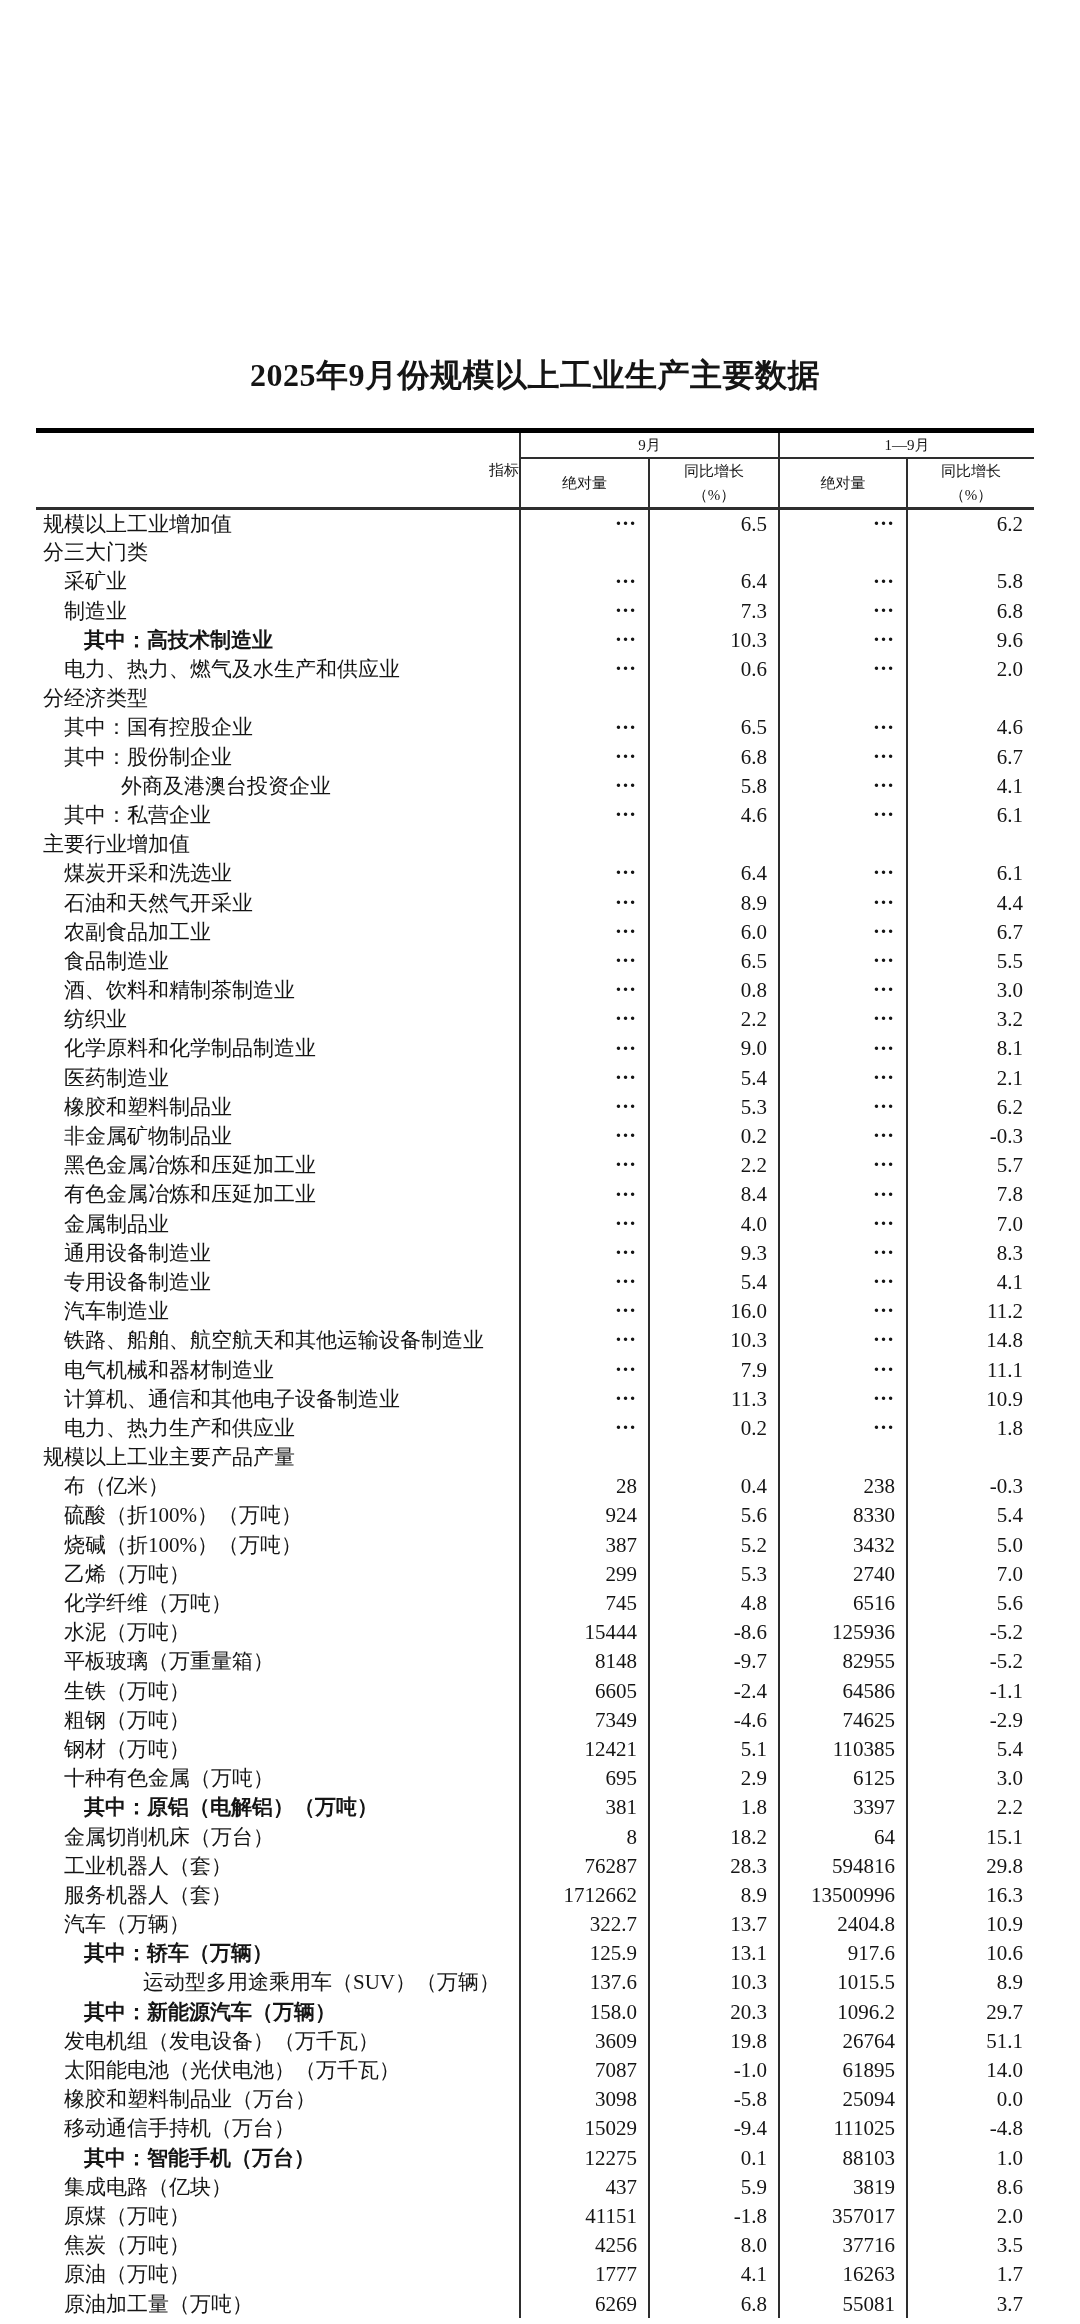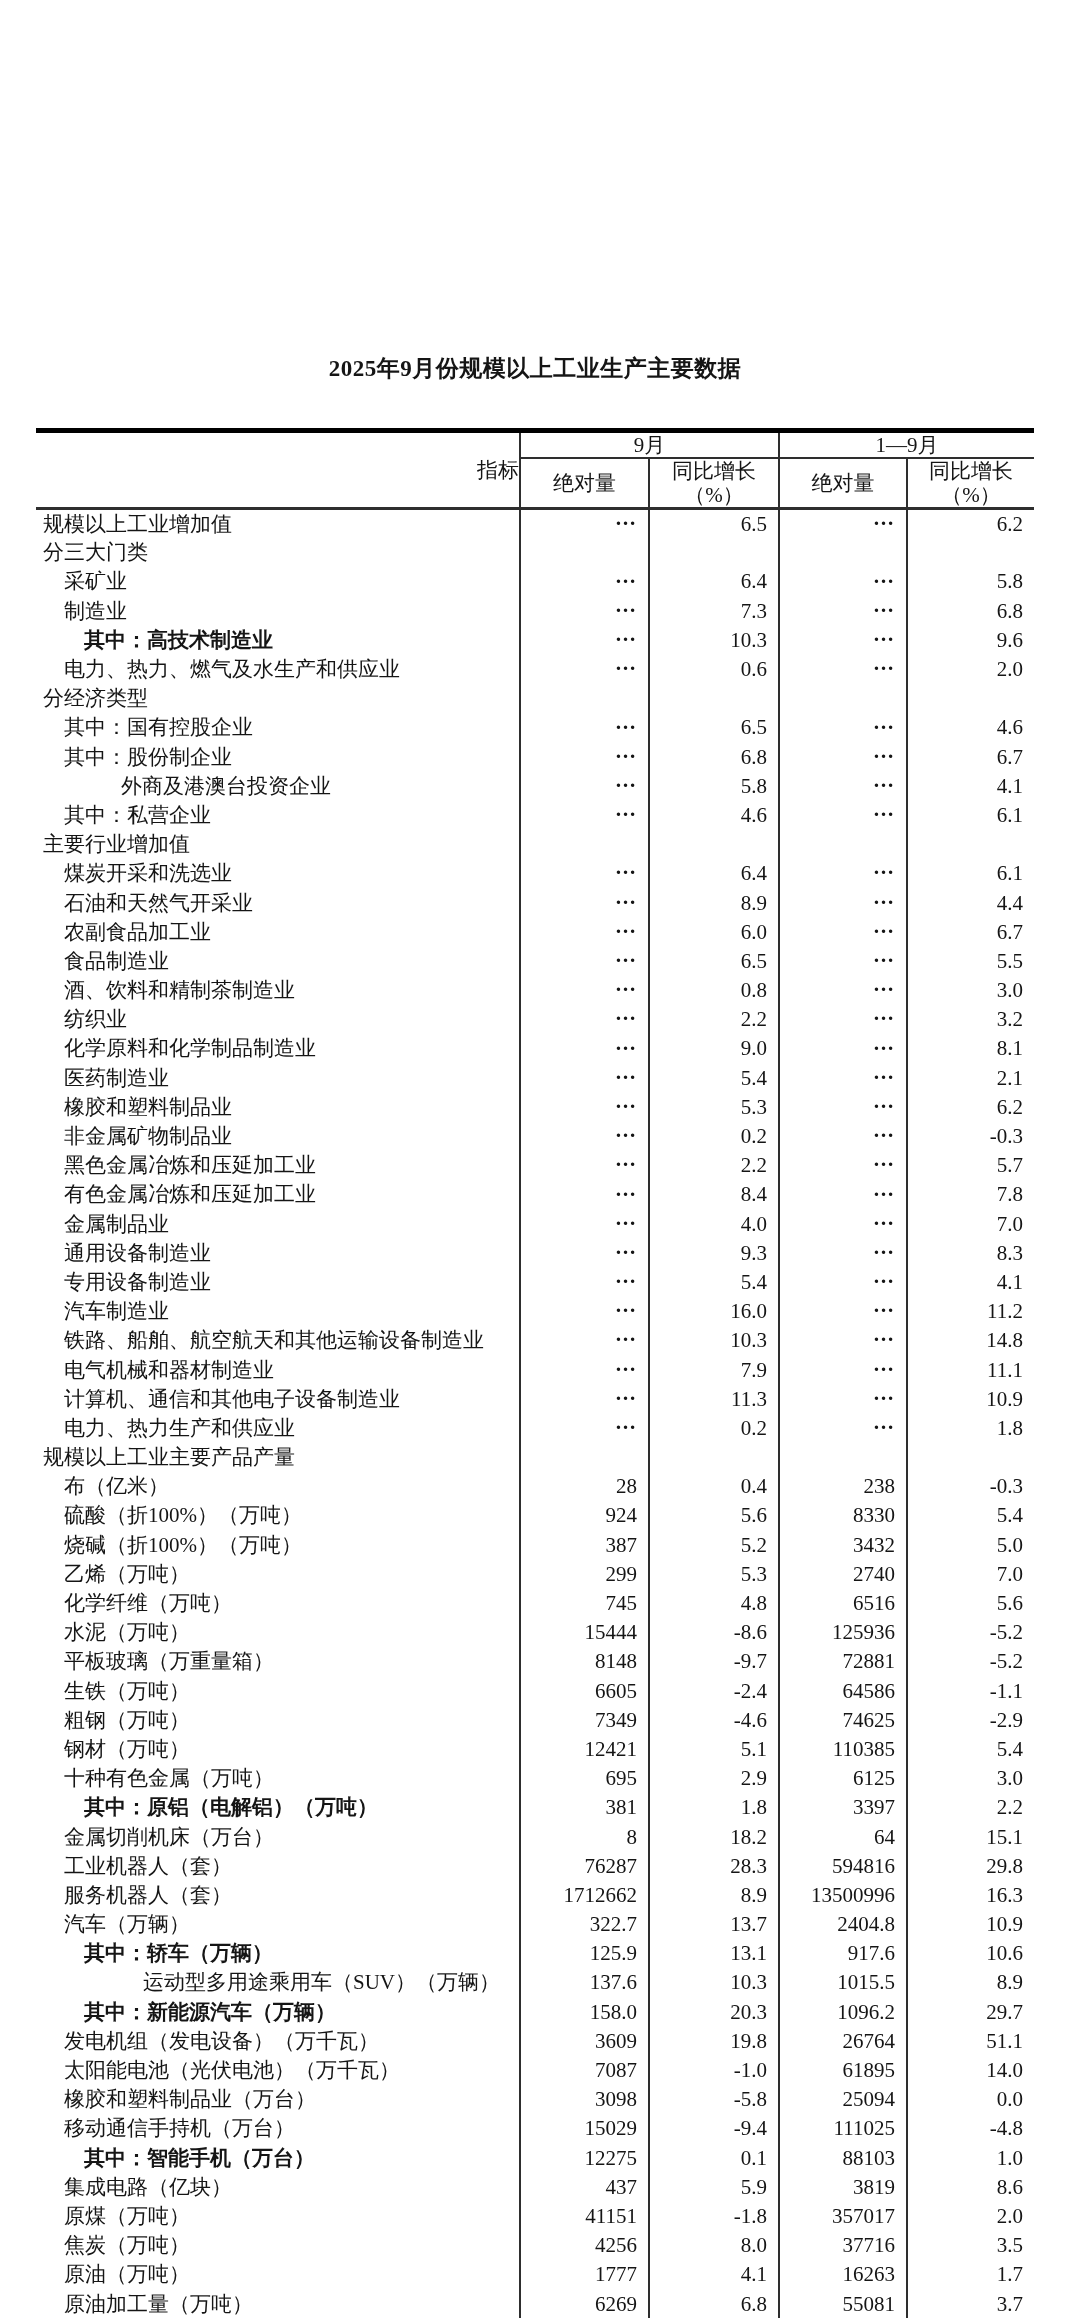--- a/index.html
+++ b/index.html
@@ -11,39 +11,39 @@
     position: relative;
     font-family: "Liberation Serif", "DejaVu Serif", serif;
     color: #151515;
   }
   .page { position: absolute; top: 0; left: 0; width: 1080px; height: 2324px; background: #ffffff; }
 
   .title {
     position: absolute;
     top: 340px; left: 36px; width: 998px;
     text-align: center;
-    font-size: 23px;
+    font-size: 32px;
     font-weight: bold;
     line-height: 28px;
     letter-spacing: 0.5px;
     white-space: nowrap;
   }
 
   table.main {
     position: absolute;
     top: 428px; left: 36px;
     width: 998px;
     border-collapse: collapse;
     table-layout: fixed;
     border-top: 5px solid #000000;
   }
 
   th {
     font-weight: normal;
-    font-size: 21px;
+    font-size: 15px;
     text-align: center;
     vertical-align: middle;
     padding: 0;
     line-height: 24px;
   }
   thead tr.row-groups th { height: 26px; }
   thead tr.row-cols th { height: 49px; border-bottom: 3px solid #2e2e2e; }
 
   th.h-indicator { border-right: 2px solid #2e2e2e; border-bottom: 3px solid #2e2e2e; text-align: right; }
   th.h-group-m  { border-right: 2px solid #2e2e2e; border-bottom: 2px solid #2e2e2e; }
@@ -389,21 +389,21 @@
           <td class="c-label ind-1">水泥（万吨）</td>
           <td class="c-val">15444</td>
           <td class="c-val">-8.6</td>
           <td class="c-val">125936</td>
           <td class="c-val">-5.2</td>
         </tr>
         <tr>
           <td class="c-label ind-1">平板玻璃（万重量箱）</td>
           <td class="c-val">8148</td>
           <td class="c-val">-9.7</td>
-          <td class="c-val">72881</td>
+          <td class="c-val">82955</td>
           <td class="c-val">-5.2</td>
         </tr>
         <tr>
           <td class="c-label ind-1">生铁（万吨）</td>
           <td class="c-val">6605</td>
           <td class="c-val">-2.4</td>
           <td class="c-val">64586</td>
           <td class="c-val">-1.1</td>
         </tr>
         <tr>

